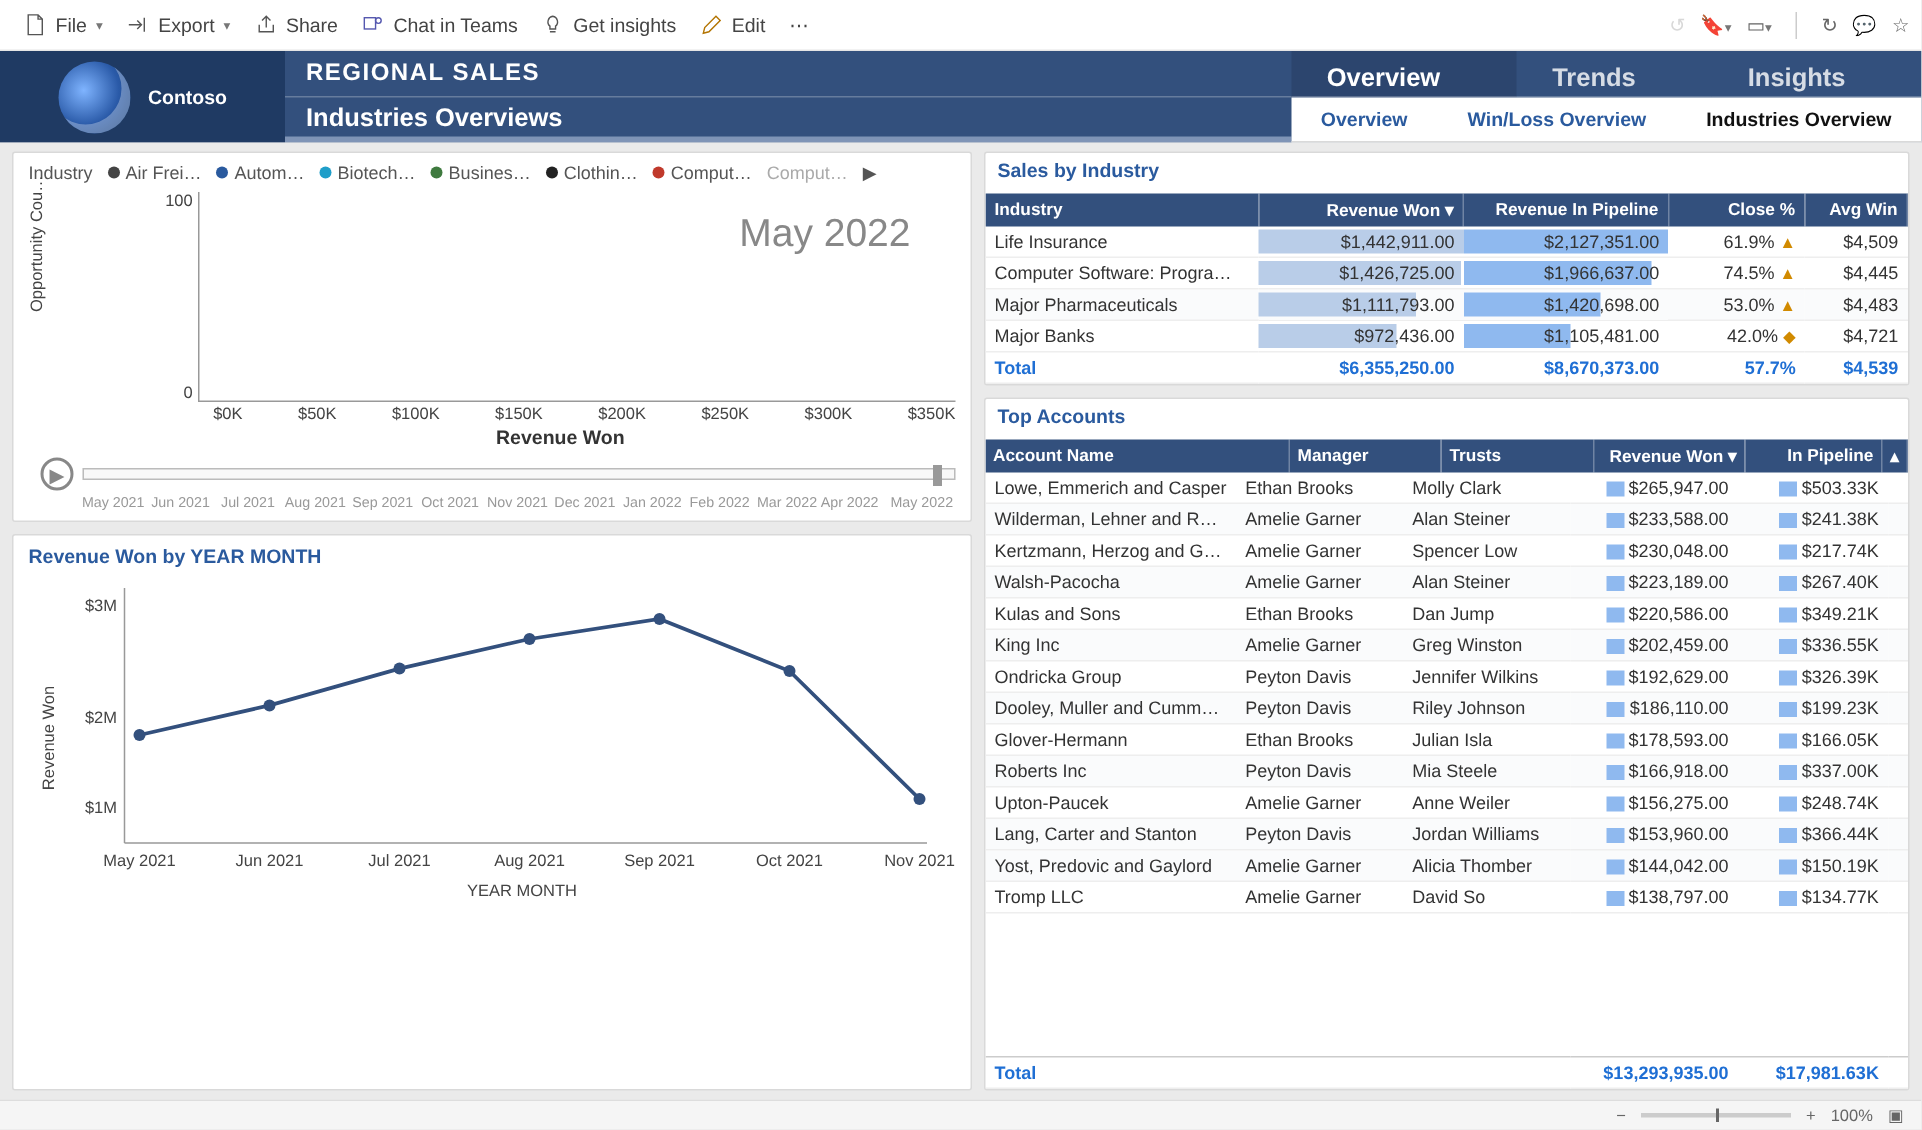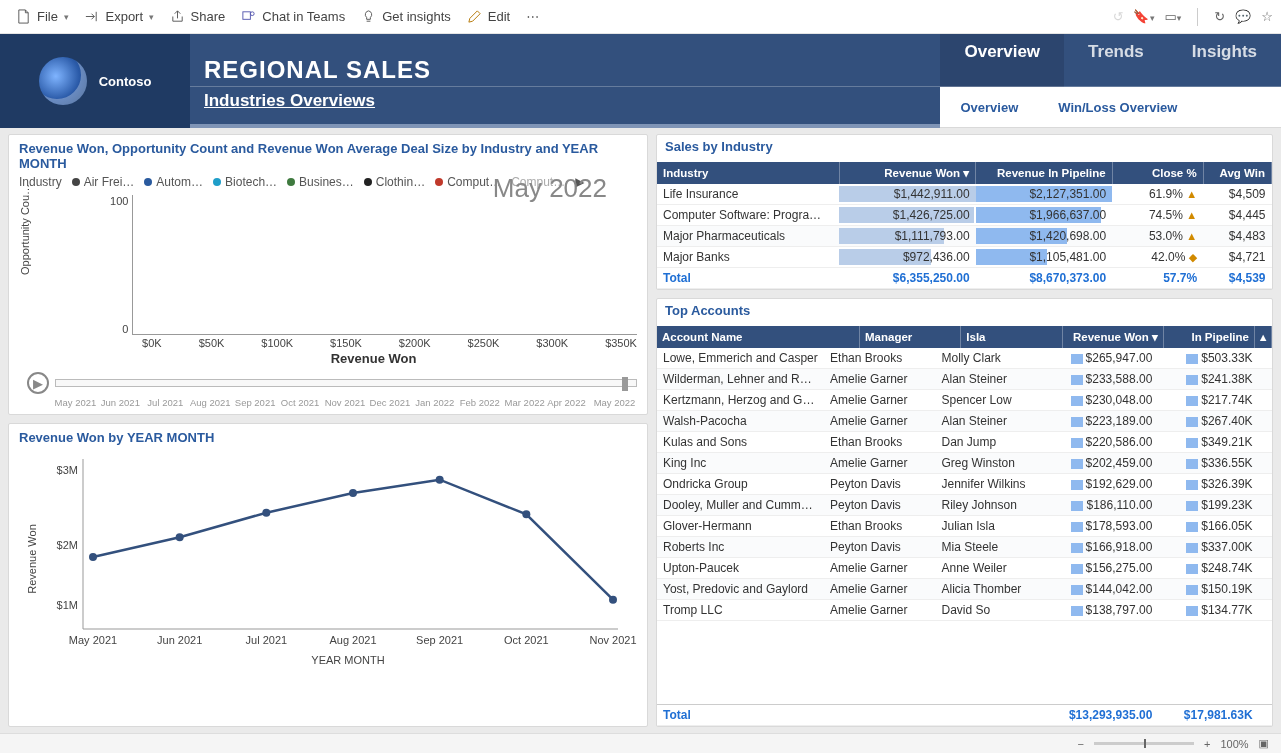--- a/index.html
+++ b/index.html
@@ -54,30 +54,29 @@
     gap: 12px;
     font-weight: 600;
   }
   .logo-circle {
     width: 48px; height: 48px; border-radius: 50%;
     background: radial-gradient(circle at 35% 40%, #7fb4ff 0%, #2a5aa8 55%, #123a70 100%);
     box-shadow: inset -6px -6px 0 rgba(255,255,255,0.3);
   }
   .banner-title {
     grid-column:2; grid-row:1;
-    font-size: 24px; font-weight:700; letter-spacing:1px;
-    padding: 22px 14px 2px;
+    font-size: 16px; font-weight:700; letter-spacing:1px;
+    padding: 6px 14px 2px;
     border-bottom: 1px solid rgba(255,255,255,0.25);
   }
   .banner-sub {
     grid-column:2; grid-row:2;
     font-size: 17px; font-weight:600;
-    padding: 4px 14px 13px;
+    padding: 4px 14px 2px;
     border-bottom: 4px solid #7f94b6;
-    text-decoration: underline;
   }
   .nav-top {
     grid-row:1; padding:8px 24px 2px; font-weight:700; font-size:17px;
     border-bottom: 1px solid rgba(255,255,255,0.25);
     color: rgba(255,255,255,0.8);
   }
   .nav-top.active { color:#fff; background:#2c456e; }
   .subtabs {
     grid-column:3 / span 3; grid-row:2;
     background:#fff; display:flex; align-items:center; gap:0;
@@ -234,27 +233,27 @@
     <span>Contoso</span>
   </div>
   <div class="banner-title">REGIONAL SALES</div>
   <div class="nav-top active">Overview</div>
   <div class="nav-top">Trends</div>
   <div class="nav-top">Insights</div>
   <div class="banner-sub">Industries Overviews</div>
   <div class="subtabs">
     <div class="subtab">Overview</div>
     <div class="subtab">Win/Loss Overview</div>
+    <div class="subtab active">Industries Overview</div>
   </div>
 </div>
 
 <div class="content">
 
   <div class="card">
-    <div class="card-title">Revenue Won, Opportunity Count and Revenue Won Average Deal Size by Industry and YEAR MONTH</div>
     <div class="legend-row">
       <span>Industry</span>
       <span class="legend-item">
           <span class="legend-dot" style="background:#444"></span>
           <span>Air Frei…</span>
         </span>
       <span class="legend-item">
           <span class="legend-dot" style="background:#2a5a9e"></span>
           <span>Autom…</span>
         </span>
@@ -411,21 +410,21 @@
       </table>
     </div>
 
     <div class="card top-accounts" style="padding:0;flex:1;display:flex;flex-direction:column;min-height:0">
       <div class="card-title" style="padding:4px 8px">Top Accounts</div>
       <table>
         <thead class="tbl-head">
             <tr>
           <th class="l" style="width:200px">Account Name</th>
           <th class="l" style="width:100px">Manager</th>
-          <th class="l" style="width:100px">Isla</th>
+          <th class="l" style="width:100px">Trusts</th>
           <th style="width:100px"><span>Revenue Won</span> <span>▾</span></th>
           <th style="width:90px">In Pipeline</th>
           <th style="width:10px">▴</th>
         </tr>
           </thead>
       </table>
       <div class="scroll-body">
         <table>
             <tbody id="ta-body">
               <tr class="">
@@ -507,20 +506,28 @@
                 <td style="width:100px"><span class="pipe-mini"></span>$166,918.00</td>
                 <td style="width:90px"><span class="pipe-mini"></span>$337.00K</td>
                 <td style="width:10px"></td>
               </tr>
               <tr class="">
                 <td class="l" style="width:200px">Upton-Paucek</td>
                 <td class="l" style="width:100px">Amelie Garner</td>
                 <td class="l" style="width:100px">Anne Weiler</td>
                 <td style="width:100px"><span class="pipe-mini"></span>$156,275.00</td>
                 <td style="width:90px"><span class="pipe-mini"></span>$248.74K</td>
+                <td style="width:10px"></td>
+              </tr>
+              <tr class="odd">
+                <td class="l" style="width:200px">Lang, Carter and Stanton</td>
+                <td class="l" style="width:100px">Peyton Davis</td>
+                <td class="l" style="width:100px">Jordan Williams</td>
+                <td style="width:100px"><span class="pipe-mini"></span>$153,960.00</td>
+                <td style="width:90px"><span class="pipe-mini"></span>$366.44K</td>
                 <td style="width:10px"></td>
               </tr>
               <tr class="odd">
                 <td class="l" style="width:200px">Yost, Predovic and Gaylord</td>
                 <td class="l" style="width:100px">Amelie Garner</td>
                 <td class="l" style="width:100px">Alicia Thomber</td>
                 <td style="width:100px"><span class="pipe-mini"></span>$144,042.00</td>
                 <td style="width:90px"><span class="pipe-mini"></span>$150.19K</td>
                 <td style="width:10px"></td>
               </tr>

